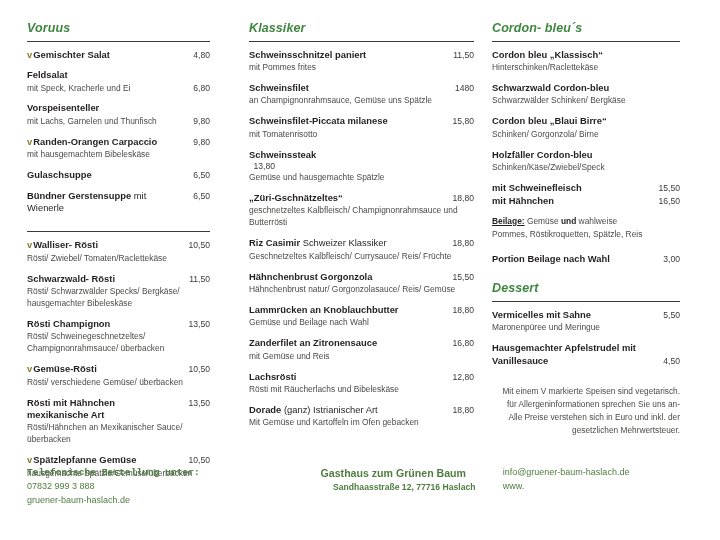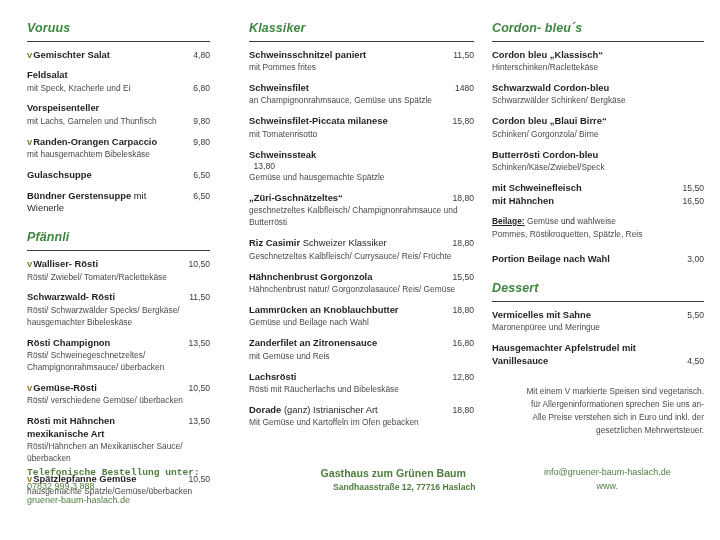--- a/index.html
+++ b/index.html
@@ -29,21 +29,21 @@
     height: 462px;
     display: flex;
     box-sizing: border-box;
   }
   .col {
     box-sizing: border-box;
     position: relative;
   }
   .col-left   { width: 244px; padding: 22px 34px 0 27px; }
   .col-mid    { width: 242px; padding: 22px 12px 0 5px; }
-  .col-right  { width: 234px; padding: 22px 16px 0 6px; }
+  .col-right  { width: 234px; padding: 22px 40px 0 6px; }
 
   .section-head {
     font-style: italic;
     font-weight: bold;
     font-size: 12.5px;
     color: #3f8741;
     letter-spacing: .1px;
     margin: 0 0 5px 0;
     line-height: 1.1;
   }
@@ -85,21 +85,21 @@
     text-align: right;
     min-width: 26px;
   }
   .desc {
     font-size: 8.4px;
     line-height: 1.42;
     color: #4a4a48;
     margin-top: 1px;
     max-width: 100%;
   }
-  .desc .b { font-weight: normal; color: #231f20; text-align: right; }
+  .desc .b { font-weight: bold; color: #231f20; text-align: right; }
   .u-label { text-decoration: underline; font-weight: bold; color: #231f20; }
 
   .note {
     font-size: 8.3px;
     line-height: 1.58;
     color: #4a4a48;
     margin-top: 18px;
     text-align: right;
   }
 
@@ -108,21 +108,21 @@
     left: 0;
     top: 466px;
     width: 720px;
     height: 74px;
     display: flex;
     box-sizing: border-box;
     color: #4f7d3f;
   }
   .f-left  { width: 270px; padding-left: 27px; }
   .f-mid   { width: 230px; text-align: center; }
-  .f-right { width: 220px; text-align: center; padding-right: 8px; }
+  .f-right { width: 220px; text-align: left; padding-right: 8px; }
 
   .f-strong {
     font-weight: bold;
     font-size: 9.6px;
     line-height: 1.5;
     color: #4f7d3f;
     font-family: Liberation Mono, monospace;
   }
   .f-line {
     font-size: 9px;
@@ -200,21 +200,20 @@
 
         <div class="item">
           <div class="item-row">
             <div class="item-name"><span>Bündner Gerstensuppe</span><span class="light"> mit Wienerle</span></div>
             <div class="price">6,50</div>
           </div>
         </div>
       </div>
 
       <div class="section">
-        <div class="section-head">Pfännli</div>
         <hr class="rule">
 
         <div class="item">
           <div class="item-row">
             <div class="item-name"><span class="veg">v</span><span>Walliser- Rösti</span></div>
             <div class="price">10,50</div>
           </div>
           <div class="desc">Rösti/ Zwiebel/ Tomaten/Raclettekäse</div>
         </div>
 
@@ -379,21 +378,21 @@
 
         <div class="item">
           <div class="item-row">
             <div class="item-name">Cordon bleu „Blaui Birre“</div>
           </div>
           <div class="desc">Schinken/ Gorgonzola/ Birne</div>
         </div>
 
         <div class="item">
           <div class="item-row">
-            <div class="item-name">Butterrösti Cordon-bleu</div>
+            <div class="item-name">Holzfäller Cordon-bleu</div>
           </div>
           <div class="desc">Schinken/Käse/Zwiebel/Speck</div>
         </div>
 
         <div class="item" style="margin-bottom:1px;">
           <div class="item-row">
             <div class="item-name">mit Schweinefleisch</div>
             <div class="price">15,50</div>
           </div>
         </div>

